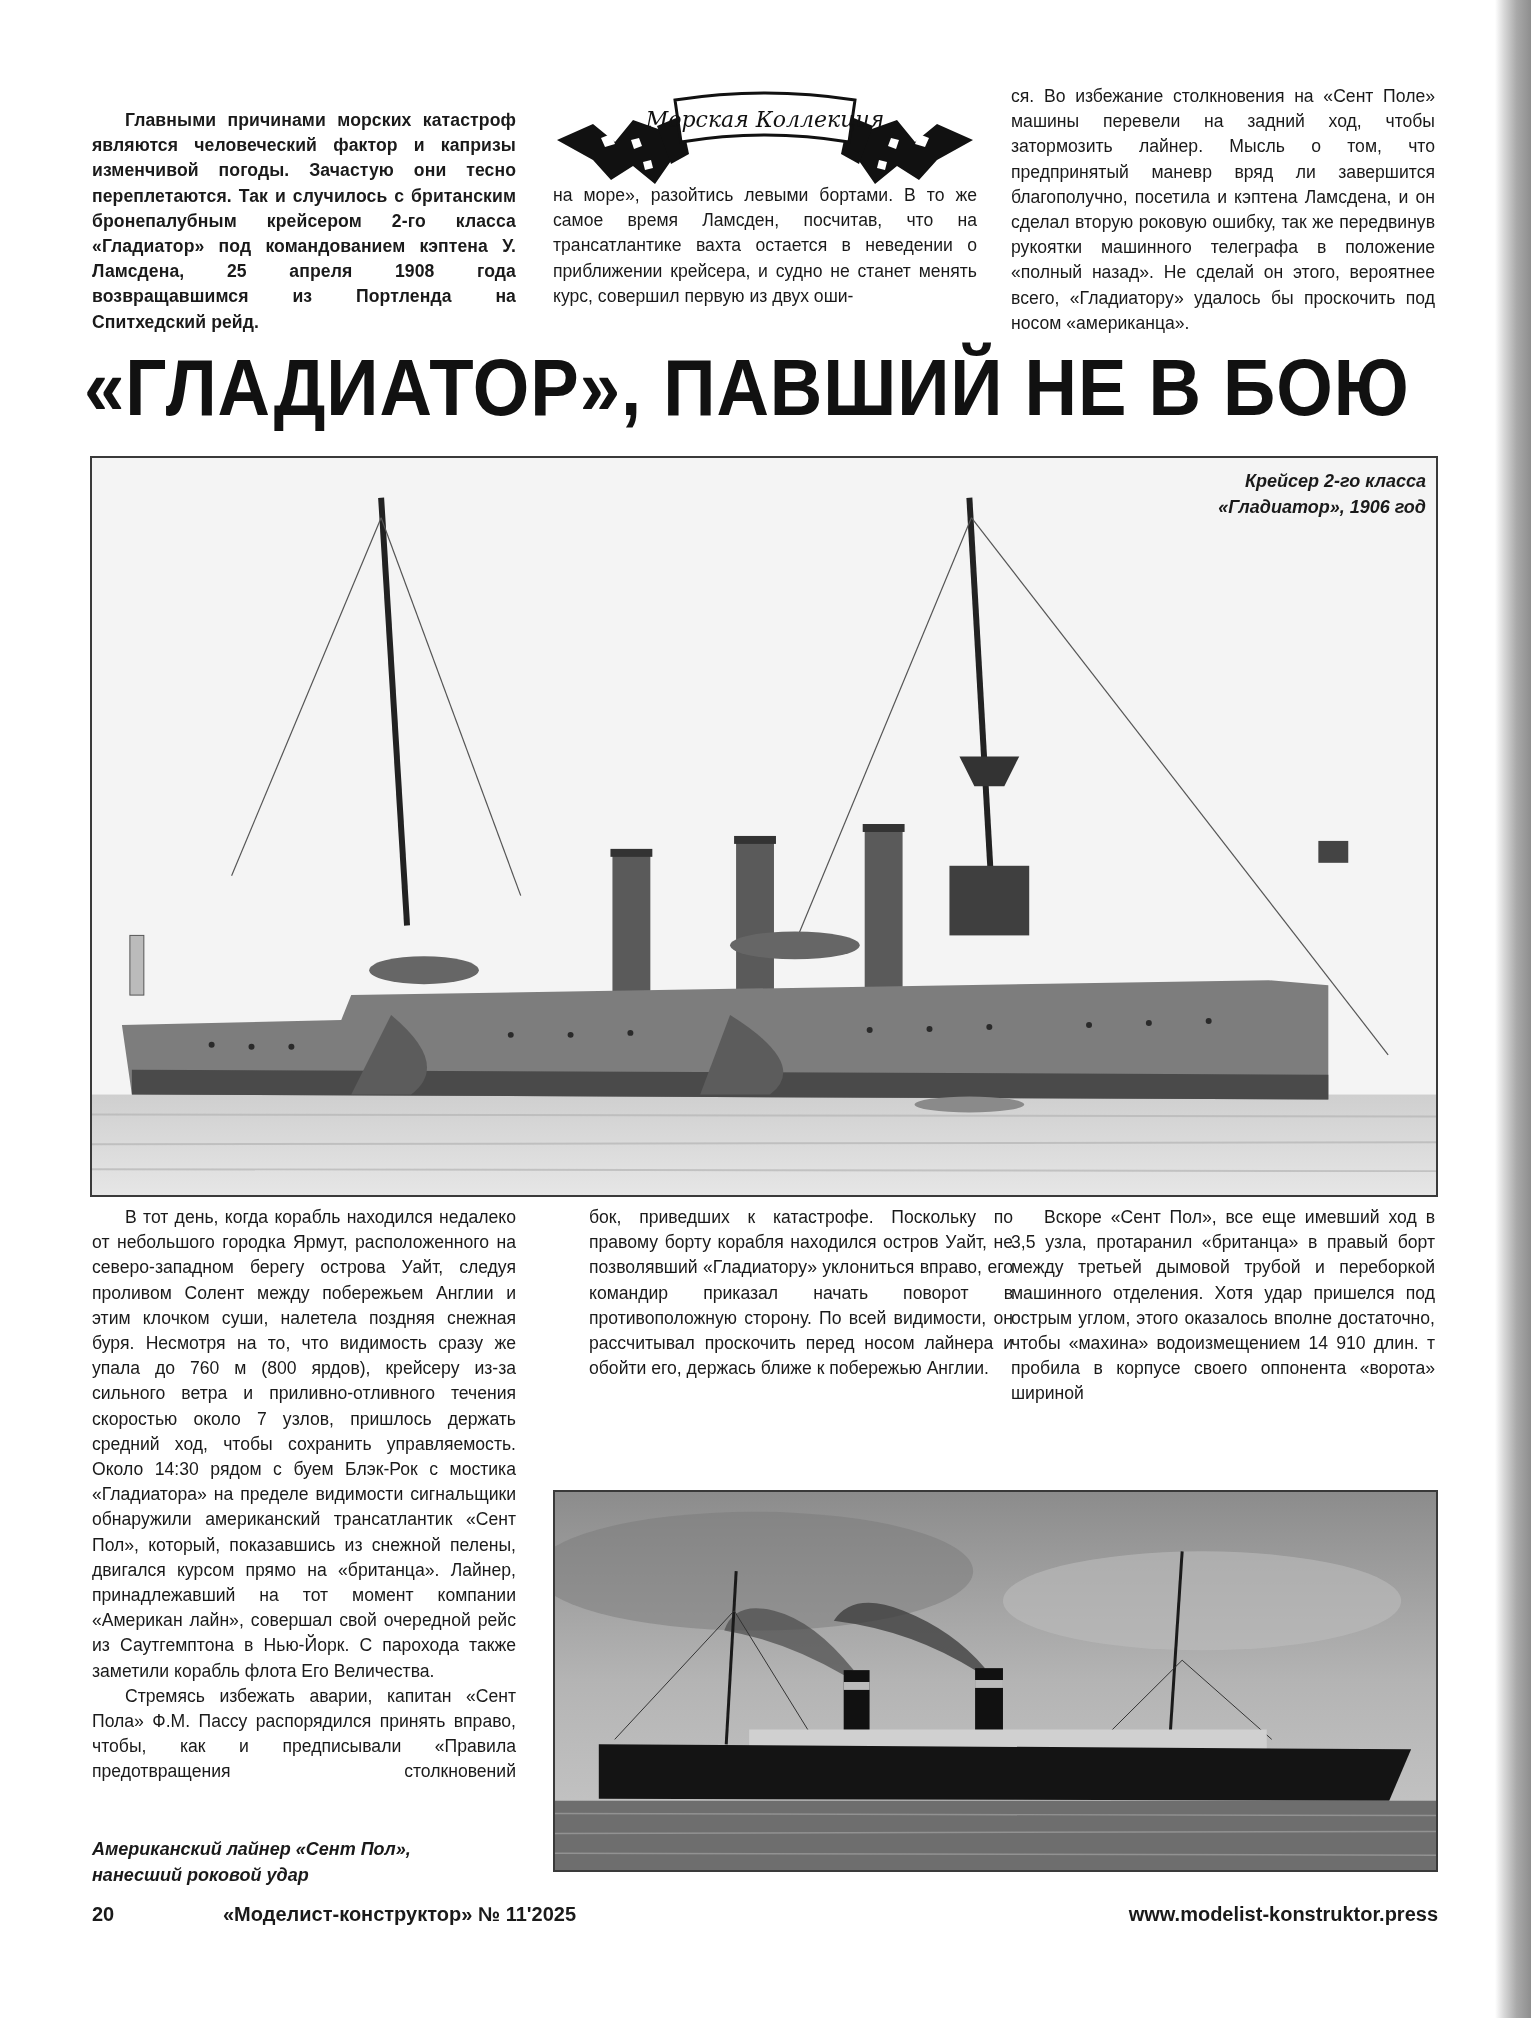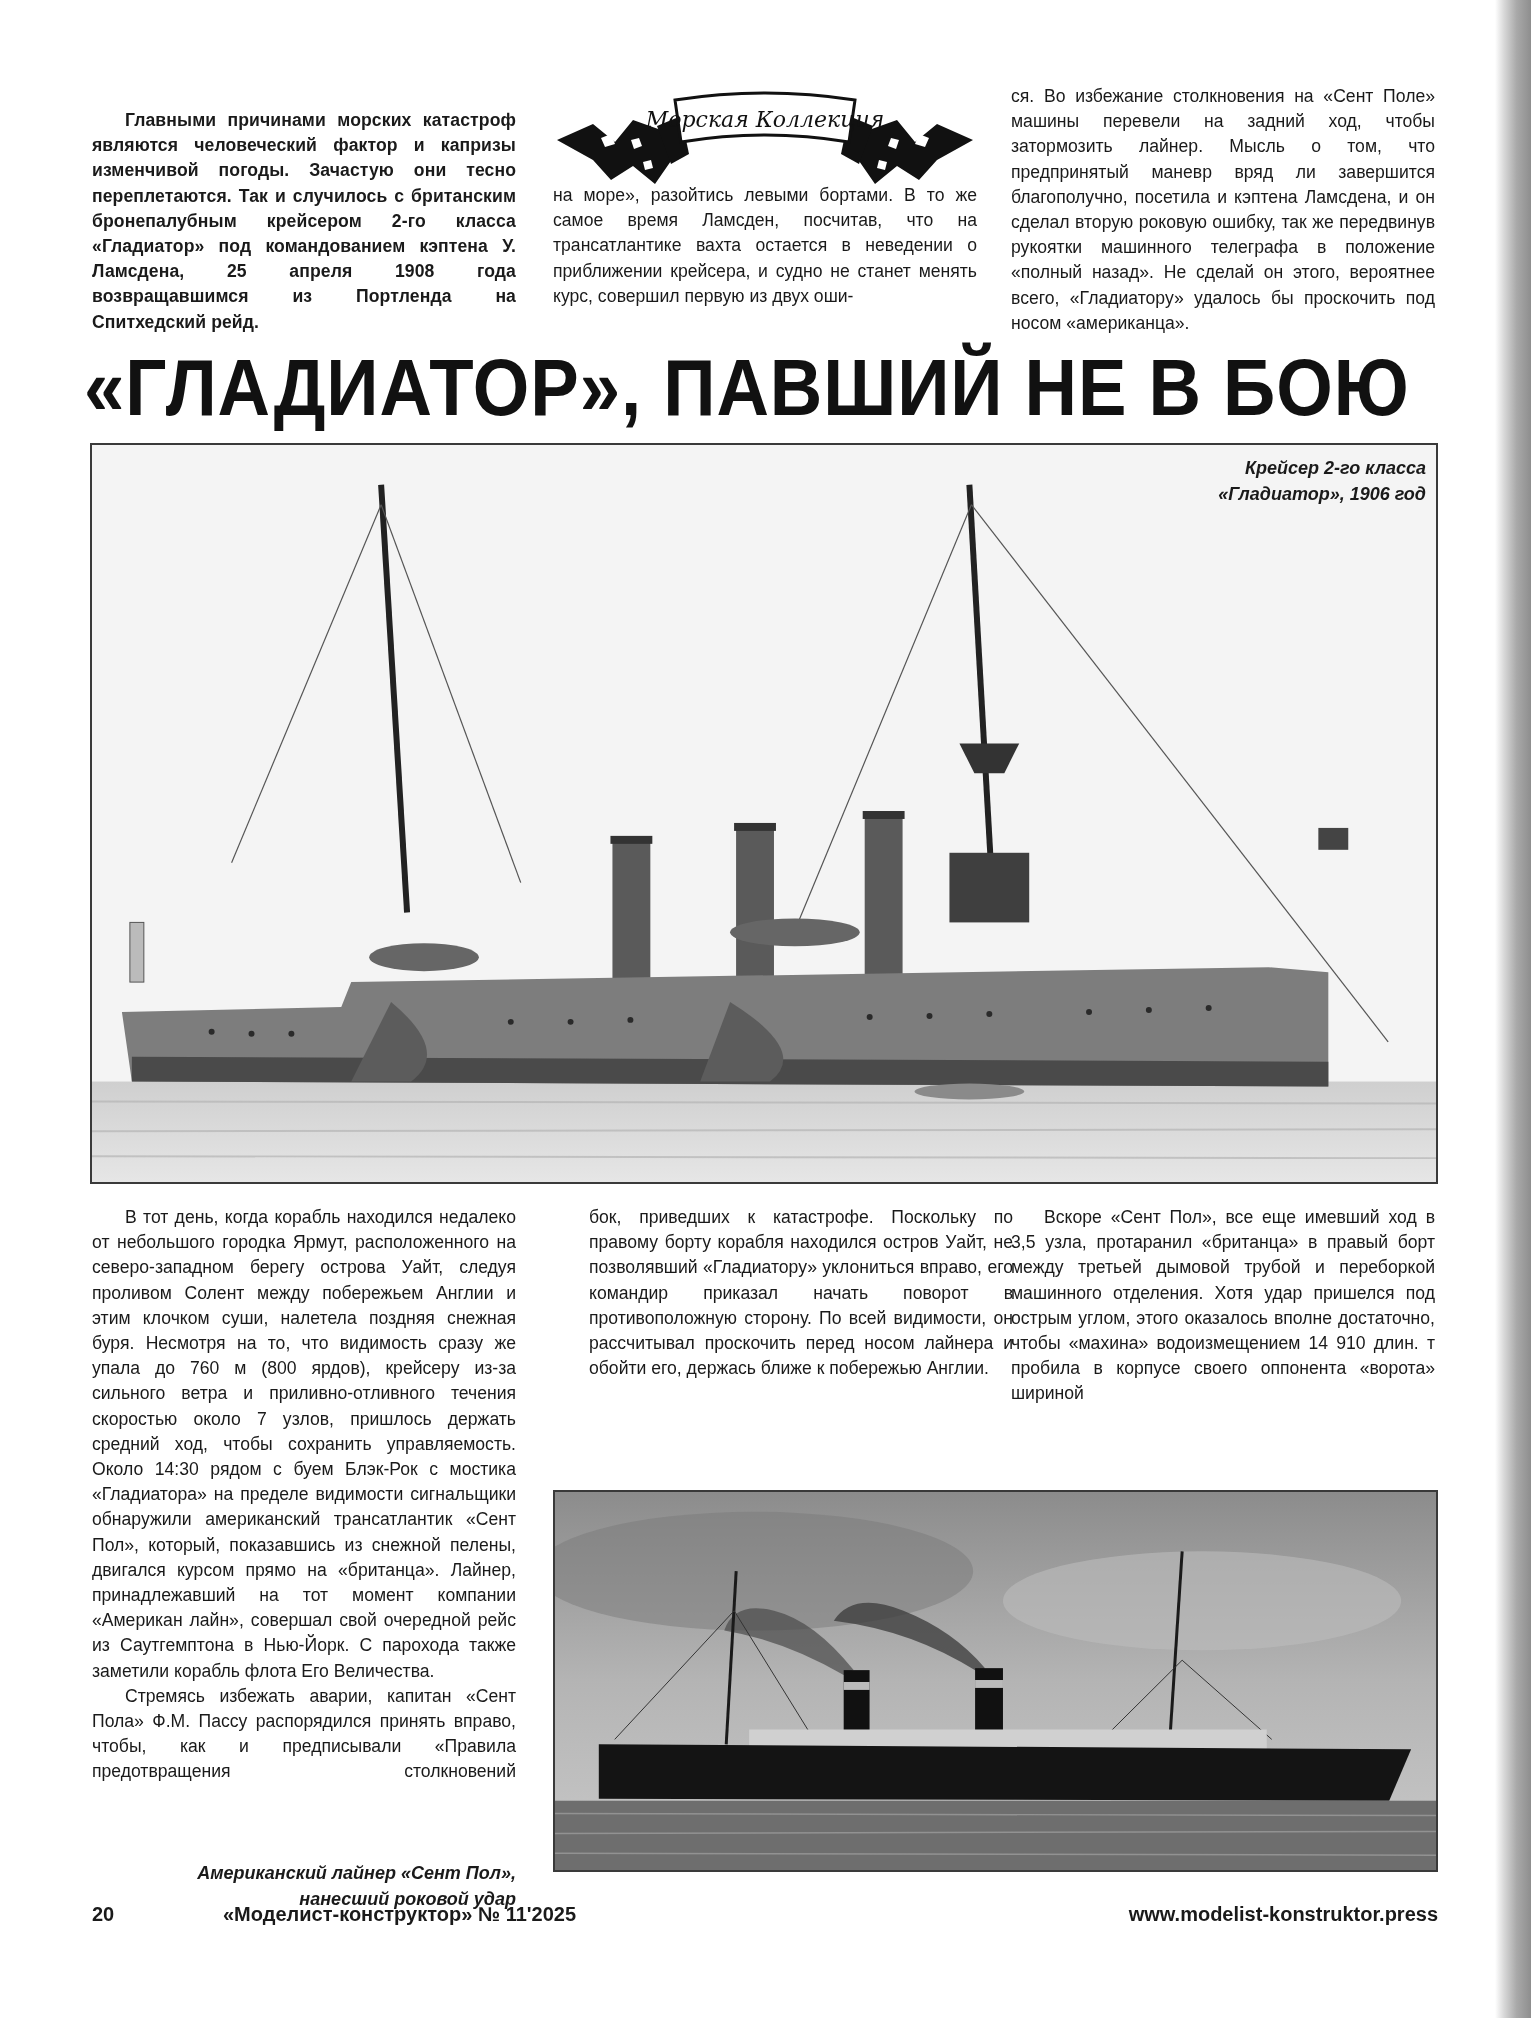--- a/index.html
+++ b/index.html
@@ -44,39 +44,37 @@
       letter-spacing: 1px;
       color: #111;
       white-space: nowrap;
       transform-origin: left top;
       transform: scaleX(0.92);
     }
 
     .photo {
       position: absolute; border: 2px solid #3a3a3a; overflow: hidden;
     }
-    .photo-1 { left: 90px; top: 443px; width: 1348px; height: 741px; background: #f3f3f3; }
+    .photo-1 { left: 90px; top: 456px; width: 1348px; height: 741px; background: #f3f3f3; }
     .photo-2 { left: 553px; top: 1490px; width: 885px; height: 382px; background: #9a9a9a; }
     .photo svg { display: block; width: 100%; height: 100%; }
 
     .caption-1 {
       position: absolute; right: 10px; top: 10px;
       font-style: italic; font-weight: bold; font-size: 18px; line-height: 26px;
       text-align: right; color: #1a1a1a;
     }
 
     .col-left-bottom { left: 92px; top: 1205px; width: 424px; }
     .col-mid-bottom { left: 553px; top: 1205px; width: 424px; margin-left: 36px; }
     .col-right-bottom { left: 1011px; top: 1205px; width: 424px; }
 
     .caption-2 {
       position: absolute; left: 92px; top: 1836px; width: 424px;
       font-style: italic; font-weight: bold; font-size: 18px; line-height: 26px;
-      text-align: right;
-      margin-top: 24px;
     }
 
     .footer-page {
       position: absolute; left: 92px; top: 1903px;
       font-weight: bold; font-size: 20px;
     }
     .footer-mag {
       position: absolute; left: 223px; top: 1903px;
       font-weight: bold; font-size: 20px;
     }

